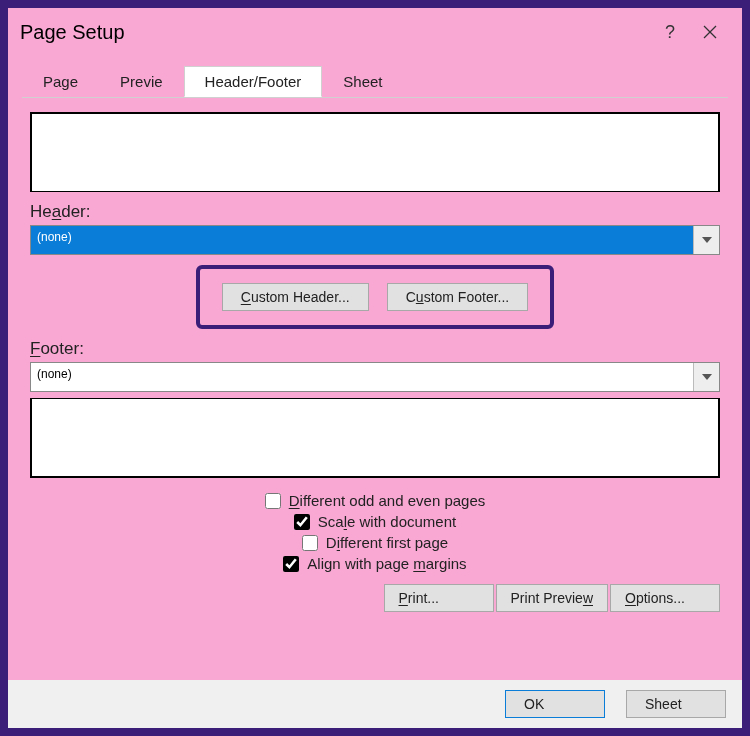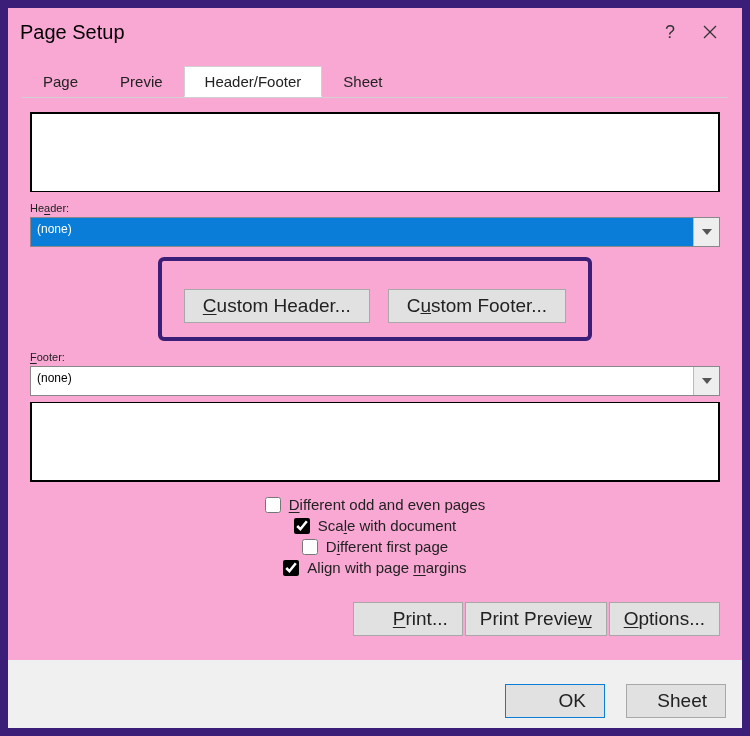--- a/index.html
+++ b/index.html
@@ -7,28 +7,28 @@
   .frame { width:750px; height:736px; background:#3b1e78; padding:8px; }
   .dialog { width:100%; height:100%; background:#f9a8d4; position:relative; }
   .titlebar { display:flex; align-items:center; padding:8px 12px 6px 12px; }
   .title { font-size:20px; color:#000; flex:1; }
   .title-btn { width:40px; height:32px; display:flex; align-items:center; justify-content:center; font-size:18px; color:#333; }
   .tabs { display:flex; align-items:center; margin:10px 14px 0 14px; border-bottom:1px solid #d0d0d0; height:34px; }
   .tab { padding:6px 20px; font-size:15px; color:#222; border:1px solid transparent; position:relative; top:1px; cursor:default; }
   .tab.active { border:1px solid #d0d0d0; border-bottom:1px solid #fff; background:#fff; }
   .content { padding:8px 22px 0 22px; }
   .preview-box { border:2px solid #000; border-bottom-width:1px; height:80px; background:#fff; margin-top:6px; }
-  .field-label { font-size:11px; color:#222; margin-top:10px; margin-bottom:3px; }
+  .field-label { font-size:17px; color:#222; margin-top:10px; margin-bottom:3px; }
   .select { display:flex; border:1px solid #888; height:30px; background:#fff; }
   .select.selected .select-text { background:#0a7dd8; color:#fff; }
   .select-text { flex:1; padding:4px 6px; font-size:12px; }
   .select-arrow { width:26px; border-left:1px solid #bbb; background:#eee; display:flex; align-items:center; justify-content:center; }
   .chev { width:0;height:0;border-left:5px solid transparent;border-right:5px solid transparent;border-top:6px solid #555; }
   .highlight-row { margin:10px auto 0 auto; display:flex; gap:18px; justify-content:center; border:4px solid #3b1e78; border-radius:6px; padding:14px 22px; width:fit-content; }
-  .win-btn { background:#e1e1e1; border:1px solid #a8a8a8; padding:5px 18px; font-size:19px; color:#222; cursor:default; min-width:120px; text-align:right;margin-top:14px; }
+  .win-btn { background:#e1e1e1; border:1px solid #a8a8a8; padding:5px 18px; font-size:14px; color:#222; cursor:default; min-width:120px; text-align:left; }
   .win-btn.small { min-width:110px; padding:5px 14px; }
   .preview-box.footer { margin-top:6px; border-top-width:1px; border-bottom-width:2px; }
   .checks { margin-top:14px; }
   .check-row { display:flex; align-items:center; gap:8px; margin:4px 0; font-size:15px; color:#222;justify-content:center; }
   .check-row input { width:16px; height:16px; margin:0; accent-color:#000; }
   .btn-row { display:flex; gap:2px; justify-content:flex-end; margin-top:12px; }
   .footer-bar { position:absolute; left:0; right:0; bottom:0; background:#f0f0f0; padding:10px 16px; display:flex; gap:21px; justify-content:flex-end; }
   .win-btn.primary { background:#e1e1e1; border:1.5px solid #0a7dd8; min-width:100px; }
   .win-btn.std { min-width:100px; }
   .u { text-decoration:underline; text-decoration-thickness:1px; text-underline-offset:2px; }

